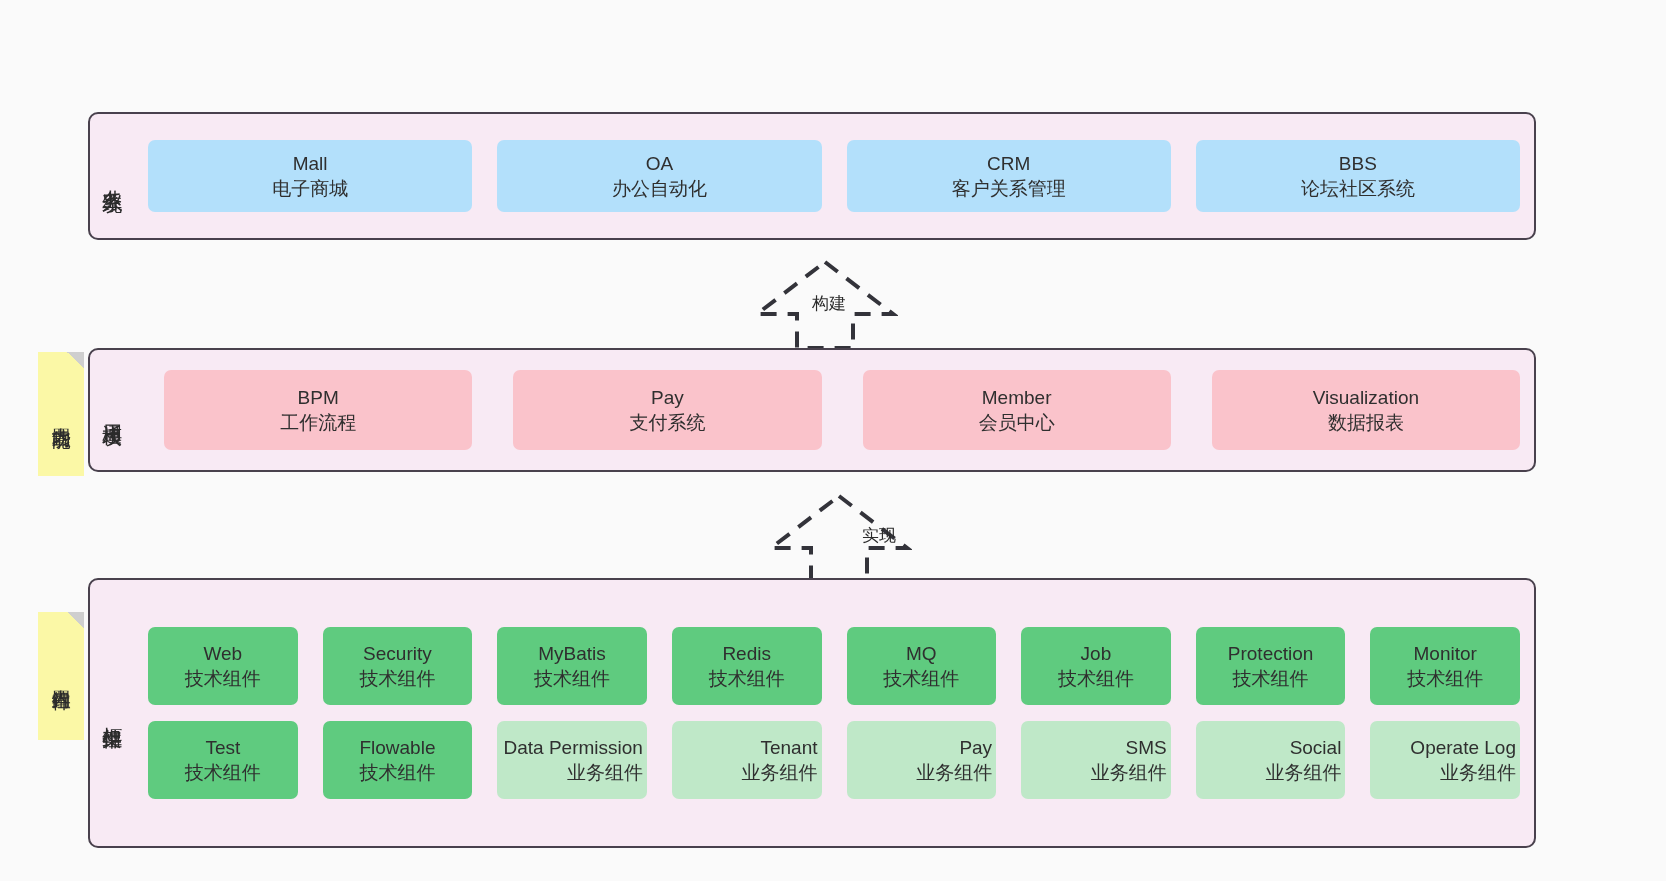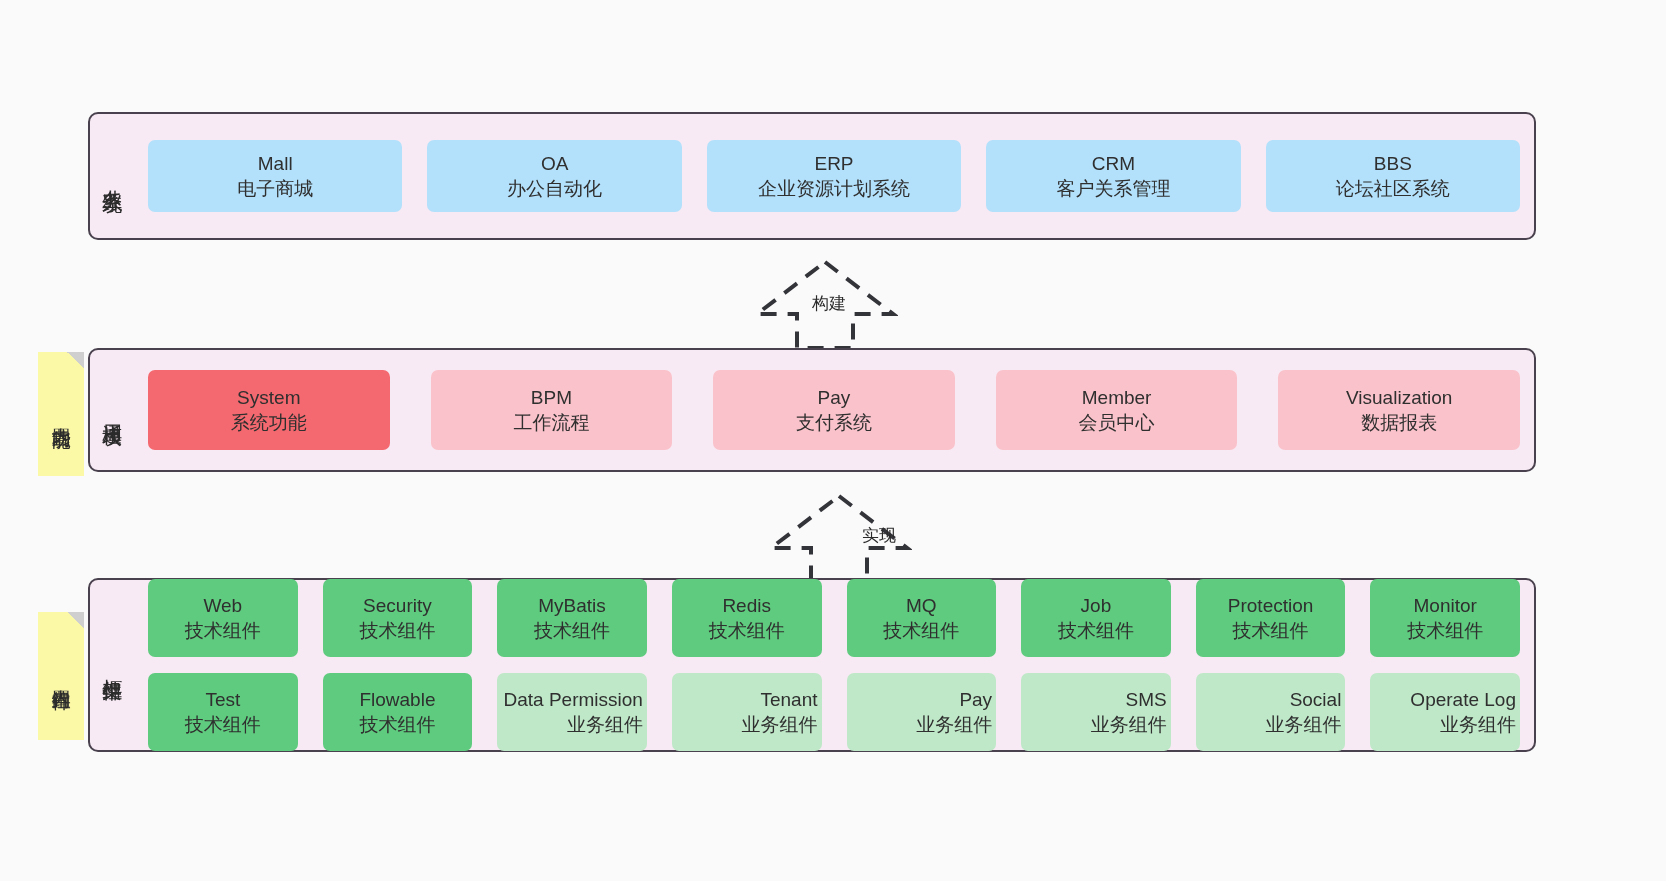--- a/index.html
+++ b/index.html
@@ -78,21 +78,21 @@
   .c-green      { background: #5fcb7f; }
   .c-greenlight { background: #bfe8c8; align-items: flex-end; }
 
   
   #layer-business { left: 88px;  top: 112px; width: 1448px; height: 128px; }
   #layer-business .card { height: 72px; }
 
   #layer-common   { left: 88px;  top: 348px; width: 1448px; height: 124px; }
   #layer-common .card { height: 80px; }
 
-  #layer-framework{ left: 88px;  top: 578px; width: 1448px; height: 174px; }
+  #layer-framework{ left: 88px;  top: 578px; width: 1448px; height: 270px; }
   #layer-framework .card { height: 78px; }
 
   
   .note {
     position: absolute;
     background: #fbf8a6;
     width: 46px;
     box-sizing: border-box;
     display: flex;
     align-items: center;
@@ -142,24 +142,20 @@
     <div class="row">
       <div class="card c-blue">
         <span class="t1">Mall</span>
         <span class="t2">电子商城</span>
       </div>
       <div class="card c-blue">
         <span class="t1">OA</span>
         <span class="t2">办公自动化</span>
       </div>
       <div class="card c-blue">
-        <span class="t1">ERP</span>
-        <span class="t2">企业资源计划系统</span>
-      </div>
-      <div class="card c-blue">
         <span class="t1">CRM</span>
         <span class="t2">客户关系管理</span>
       </div>
       <div class="card c-blue">
         <span class="t1">BBS</span>
         <span class="t2">论坛社区系统</span>
       </div>
     </div>
   </div>
 </div>
@@ -171,24 +167,20 @@
 
 <div class="note" id="note-common">
   <span>内置功能</span>
   <span class="fold"></span>
 </div>
 
 <div class="layer" id="layer-common">
   <div class="layer-title">通用模块</div>
   <div class="layer-body">
     <div class="row">
-      <div class="card c-red">
-        <span class="t1">System</span>
-        <span class="t2">系统功能</span>
-      </div>
       <div class="card c-pink">
         <span class="t1">BPM</span>
         <span class="t2">工作流程</span>
       </div>
       <div class="card c-pink">
         <span class="t1">Pay</span>
         <span class="t2">支付系统</span>
       </div>
       <div class="card c-pink">
         <span class="t1">Member</span>

